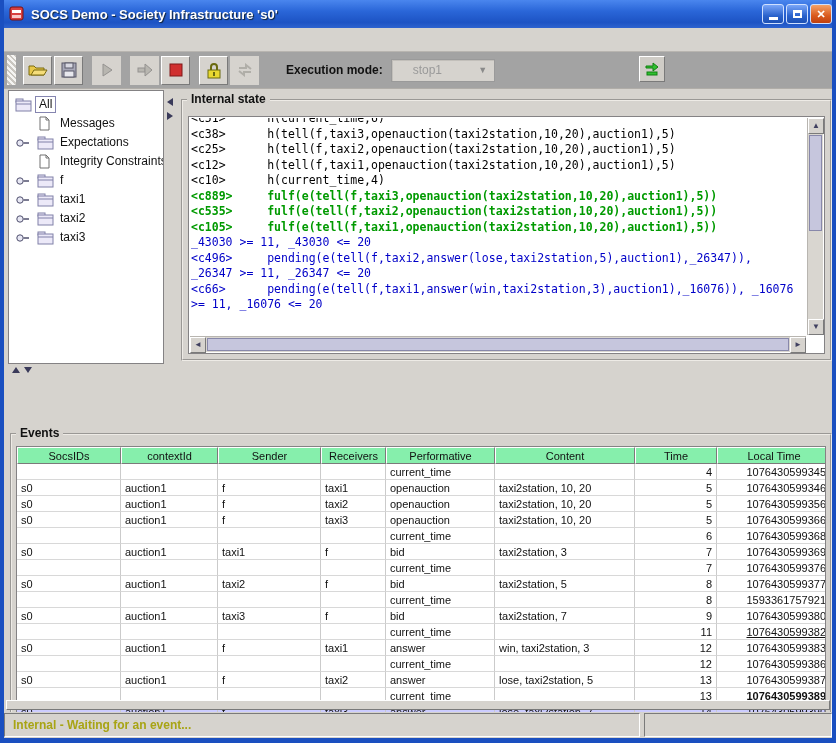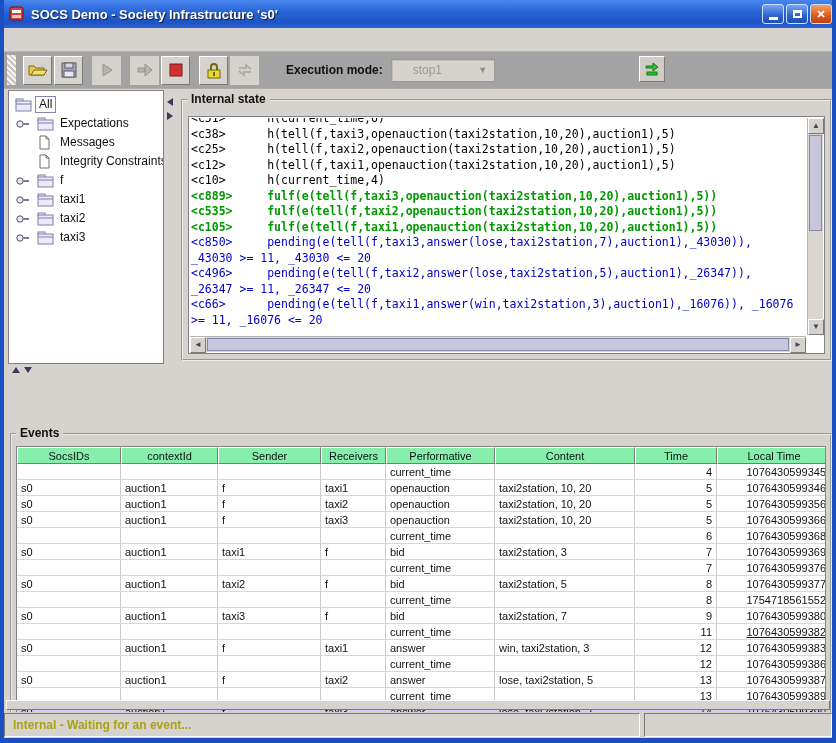--- a/index.html
+++ b/index.html
@@ -199,44 +199,44 @@
         <span class="t-icon">
           <svg width="18" height="14" viewBox="0 0 18 14">
             <rect x="1" y="1" width="7" height="3" fill="#ece9f8" stroke="#8080a8"></rect>
             <rect x="1" y="3" width="15" height="10" fill="#ece9f8" stroke="#8080a8"></rect>
             <line x1="1" y1="6" x2="16" y2="6" stroke="#8080a8"></line>
           </svg>
         </span>
         <span class="t-label selected">All</span>
       </div>
       <div class="tree-row">
+        <span class="t-slot"></span>
+        <span class="t-icon">
+          <svg width="14" height="15" viewBox="0 0 14 15">
+            <path d="M3 1 L9 1 L12 4 L12 14 L3 14 Z" fill="#fff" stroke="#707070"></path>
+            <path d="M9 1 L9 4 L12 4" fill="none" stroke="#707070"></path>
+          </svg>
+        </span>
+        <span class="t-label">Messages</span>
+      </div>
+      <div class="tree-row">
         <span class="t-slot">
           <svg width="16" height="14" viewBox="0 0 16 14">
             <circle cx="5" cy="7" r="3.2" fill="#e8e8f4" stroke="#50506e"></circle>
             <line x1="8.5" y1="7" x2="14" y2="7" stroke="#50506e" stroke-width="1.5"></line>
           </svg>
         </span>
         <span class="t-icon">
           <svg width="18" height="14" viewBox="0 0 18 14">
             <rect x="1" y="1" width="7" height="3" fill="#ece9f8" stroke="#8080a8"></rect>
             <rect x="1" y="3" width="15" height="10" fill="#ece9f8" stroke="#8080a8"></rect>
             <line x1="1" y1="6" x2="16" y2="6" stroke="#8080a8"></line>
           </svg>
         </span>
         <span class="t-label">Expectations</span>
-      </div>
-      <div class="tree-row">
-        <span class="t-slot"></span>
-        <span class="t-icon">
-          <svg width="14" height="15" viewBox="0 0 14 15">
-            <path d="M3 1 L9 1 L12 4 L12 14 L3 14 Z" fill="#fff" stroke="#707070"></path>
-            <path d="M9 1 L9 4 L12 4" fill="none" stroke="#707070"></path>
-          </svg>
-        </span>
-        <span class="t-label">Messages</span>
       </div>
       <div class="tree-row">
         <span class="t-slot"></span>
         <span class="t-icon">
           <svg width="14" height="15" viewBox="0 0 14 15">
             <path d="M3 1 L9 1 L12 4 L12 14 L3 14 Z" fill="#fff" stroke="#707070"></path>
             <path d="M9 1 L9 4 L12 4" fill="none" stroke="#707070"></path>
           </svg>
         </span>
         <span class="t-label">Integrity Constraints</span>
@@ -318,21 +318,20 @@
     <div class="is-scroll">
       <div class="is-text">
           <div class="isline black clipped">&lt;c51&gt;      h(current_time,6)</div>
           <div class="isline black">&lt;c38&gt;      h(tell(f,taxi3,openauction(taxi2station,10,20),auction1),5)</div>
           <div class="isline black">&lt;c25&gt;      h(tell(f,taxi2,openauction(taxi2station,10,20),auction1),5)</div>
           <div class="isline black">&lt;c12&gt;      h(tell(f,taxi1,openauction(taxi2station,10,20),auction1),5)</div>
           <div class="isline black">&lt;c10&gt;      h(current_time,4)</div>
           <div class="isline green">&lt;c889&gt;     fulf(e(tell(f,taxi3,openauction(taxi2station,10,20),auction1),5))</div>
           <div class="isline green">&lt;c535&gt;     fulf(e(tell(f,taxi2,openauction(taxi2station,10,20),auction1),5))</div>
           <div class="isline green">&lt;c105&gt;     fulf(e(tell(f,taxi1,openauction(taxi2station,10,20),auction1),5))</div>
-          <div class="isline blue">&lt;c850&gt;     pending(e(tell(f,taxi3,answer(lose,taxi2station,7),auction1),_43030)),</div>
           <div class="isline blue">_43030 &gt;= 11, _43030 &lt;= 20</div>
           <div class="isline blue">&lt;c496&gt;     pending(e(tell(f,taxi2,answer(lose,taxi2station,5),auction1),_26347)),</div>
           <div class="isline blue">_26347 &gt;= 11, _26347 &lt;= 20</div>
           <div class="isline blue">&lt;c66&gt;      pending(e(tell(f,taxi1,answer(win,taxi2station,3),auction1),_16076)), _16076</div>
           <div class="isline blue">&gt;= 11, _16076 &lt;= 20</div>
         </div>
       <div class="vsb">
         <div class="sb-btn up">▲</div>
         <div class="sb-thumb"></div>
         <div class="sb-btn down">▼</div>
@@ -446,21 +445,21 @@
             <div class="ev-td num" style="width: 114px;">1076430599377</div>
           </div>
           <div class="ev-row">
             <div class="ev-td" style="width: 104px;"></div>
             <div class="ev-td" style="width: 97px;"></div>
             <div class="ev-td" style="width: 103px;"></div>
             <div class="ev-td" style="width: 65px;"></div>
             <div class="ev-td" style="width: 109px;">current_time</div>
             <div class="ev-td" style="width: 140px;"></div>
             <div class="ev-td num" style="width: 82px;">8</div>
-            <div class="ev-td num" style="width: 114px;">1754718561552</div>
+            <div class="ev-td num" style="width: 114px;">1593361757921</div>
           </div>
           <div class="ev-row">
             <div class="ev-td" style="width: 104px;">s0</div>
             <div class="ev-td" style="width: 97px;">auction1</div>
             <div class="ev-td" style="width: 103px;">taxi3</div>
             <div class="ev-td" style="width: 65px;">f</div>
             <div class="ev-td" style="width: 109px;">bid</div>
             <div class="ev-td" style="width: 140px;">taxi2station, 7</div>
             <div class="ev-td num" style="width: 82px;">9</div>
             <div class="ev-td num" style="width: 114px;">1076430599380</div>
@@ -506,21 +505,21 @@
             <div class="ev-td num" style="width: 114px;">1076430599387</div>
           </div>
           <div class="ev-row">
             <div class="ev-td" style="width: 104px;"></div>
             <div class="ev-td" style="width: 97px;"></div>
             <div class="ev-td" style="width: 103px;"></div>
             <div class="ev-td" style="width: 65px;"></div>
             <div class="ev-td" style="width: 109px;">current_time</div>
             <div class="ev-td" style="width: 140px;"></div>
             <div class="ev-td num" style="width: 82px;">13</div>
-            <div class="ev-td num" style="width: 114px;">1076430599389</div>
+            <div class="ev-td num" style="width: 114px; font-weight: bold;">1076430599389</div>
           </div>
           <div class="ev-row selected">
             <div class="ev-td" style="width: 104px;">s0</div>
             <div class="ev-td" style="width: 97px;">auction1</div>
             <div class="ev-td" style="width: 103px;">f</div>
             <div class="ev-td" style="width: 65px;">taxi3</div>
             <div class="ev-td" style="width: 109px;">answer</div>
             <div class="ev-td" style="width: 140px;">lose, taxi2station, 7</div>
             <div class="ev-td num" style="width: 82px;">14</div>
             <div class="ev-td num" style="width: 114px;">1076430599390</div>

